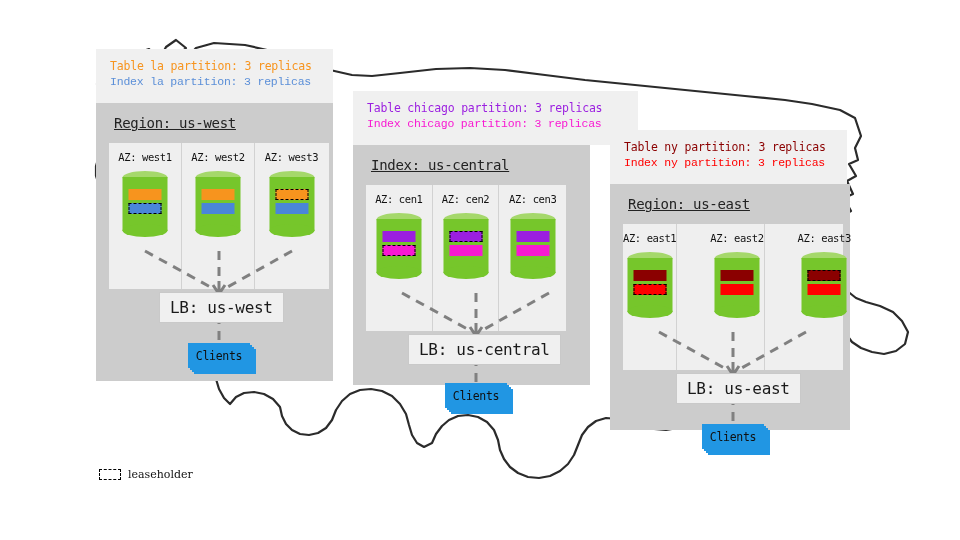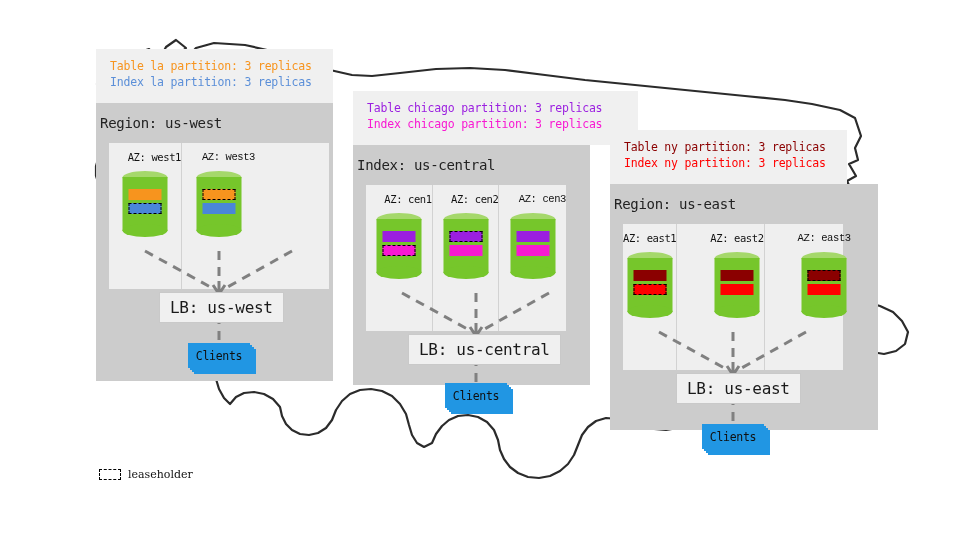--- a/index.html
+++ b/index.html
@@ -13,39 +13,39 @@
   #usmap{position:absolute;left:0;top:0;width:960px;height:540px;}
 
   
   .region{position:absolute;}
   .hdr{
     position:absolute;left:0;top:0;background:#f0f0f0;
     padding:9px 14px 10px 14px;box-sizing:border-box;
     font-size:11.5px;line-height:16px;letter-spacing:-0.2px;white-space:nowrap;
   }
   .hdr .l1{display:block;}
-  .hdr .l2{display:block;}
+  .hdr .l2{display:block;font-family:Liberation Mono, monospace;}
   .body{
     position:absolute;left:0;background:#cccccc;box-sizing:border-box;
   }
   .region-title{
-    position:absolute;left:4px;top:12px;font-size:14px;color:#222;
-    letter-spacing:-0.3px;white-space:nowrap;
+    position:absolute;left:18px;top:12px;font-size:14px;color:#222;
+    letter-spacing:-0.3px;white-space:nowrap;text-decoration:underline;
   }
   .azrow{
     position:absolute;left:13px;top:40px;display:flex;background:#efefef;
     border:0;box-sizing:border-box;
   }
   .az{
     width:73px;box-sizing:border-box;position:relative;
     border-right:1px solid #d2d2d2;padding-top:8px;height:146px;
   }
-  .az:last-child{border-right:none;font-family:Liberation Mono, monospace;}
+  .az:last-child{border-right:none;}
   .az-label{
-    text-align:right;font-size:10.5px;color:#111;letter-spacing:-0.4px;
+    text-align:center;font-size:10.5px;color:#111;letter-spacing:-0.4px;
     white-space:nowrap;
   }
 
   
   .cyl{position:absolute;left:50%;transform:translateX(-50%);top:28px;width:45px;height:66px;}
   .cyl .barrel{position:absolute;left:0;top:6px;width:45px;height:54px;background:#76c62b;}
   .cyl .top{position:absolute;left:0;top:0;width:45px;height:13px;border-radius:50%;background:#a5d86b;}
   .cyl .bot{position:absolute;left:0;top:53px;width:45px;height:13px;border-radius:50%;background:#76c62b;}
   .band{position:absolute;left:6px;width:33px;height:11px;box-sizing:border-box;}
   .band.b1{top:18px;}
@@ -128,20 +128,30 @@
           <div class="az-label">AZ: west1</div>
           <div class="cyl">
             <div class="top"></div>
             <div class="barrel"></div>
             <div class="bot"></div>
             <div class="band b1" style="background:#F7941E"></div>
             <div class="band b2 lease" style="background:#4A86D8"></div>
           </div>
         </div>
         <div class="az">
+          <div class="az-label">AZ: west2</div>
+          <div class="cyl">
+            <div class="top"></div>
+            <div class="barrel"></div>
+            <div class="bot"></div>
+            <div class="band b1" style="background:#F7941E"></div>
+            <div class="band b2" style="background:#4A86D8"></div>
+          </div>
+        </div>
+        <div class="az">
           <div class="az-label">AZ: west3</div>
           <div class="cyl">
             <div class="top"></div>
             <div class="barrel"></div>
             <div class="bot"></div>
             <div class="band b1 lease" style="background:#F7941E"></div>
             <div class="band b2" style="background:#4A86D8"></div>
           </div>
         </div>
       </div>
@@ -220,21 +230,21 @@
         <div class="sh front">Clients</div>
       </div>
     </div>
   </div>
 
   <div class="region" style="left:610px;top:112px;">
     <div class="hdr" style="width:237px;height:54px;">
       <span class="l1" style="color:#8B0000">Table ny partition: 3 replicas</span>
       <span class="l2" style="color:#FF0000">Index ny partition: 3 replicas</span>
     </div>
-    <div class="body" style="top:54px;width:268px;height:246px;padding-left:12px;">
+    <div class="body" style="top:54px;width:240px;height:246px;padding-left:12px;">
       <div class="region-title">Region: us-east</div>
       <div class="azrow" style="width:220px;gap:33px;">
         <div class="az">
           <div class="az-label">AZ: east1</div>
           <div class="cyl">
             <div class="top"></div>
             <div class="barrel"></div>
             <div class="bot"></div>
             <div class="band b1" style="background:#8B0000"></div>
             <div class="band b2 lease" style="background:#FF0000"></div>

